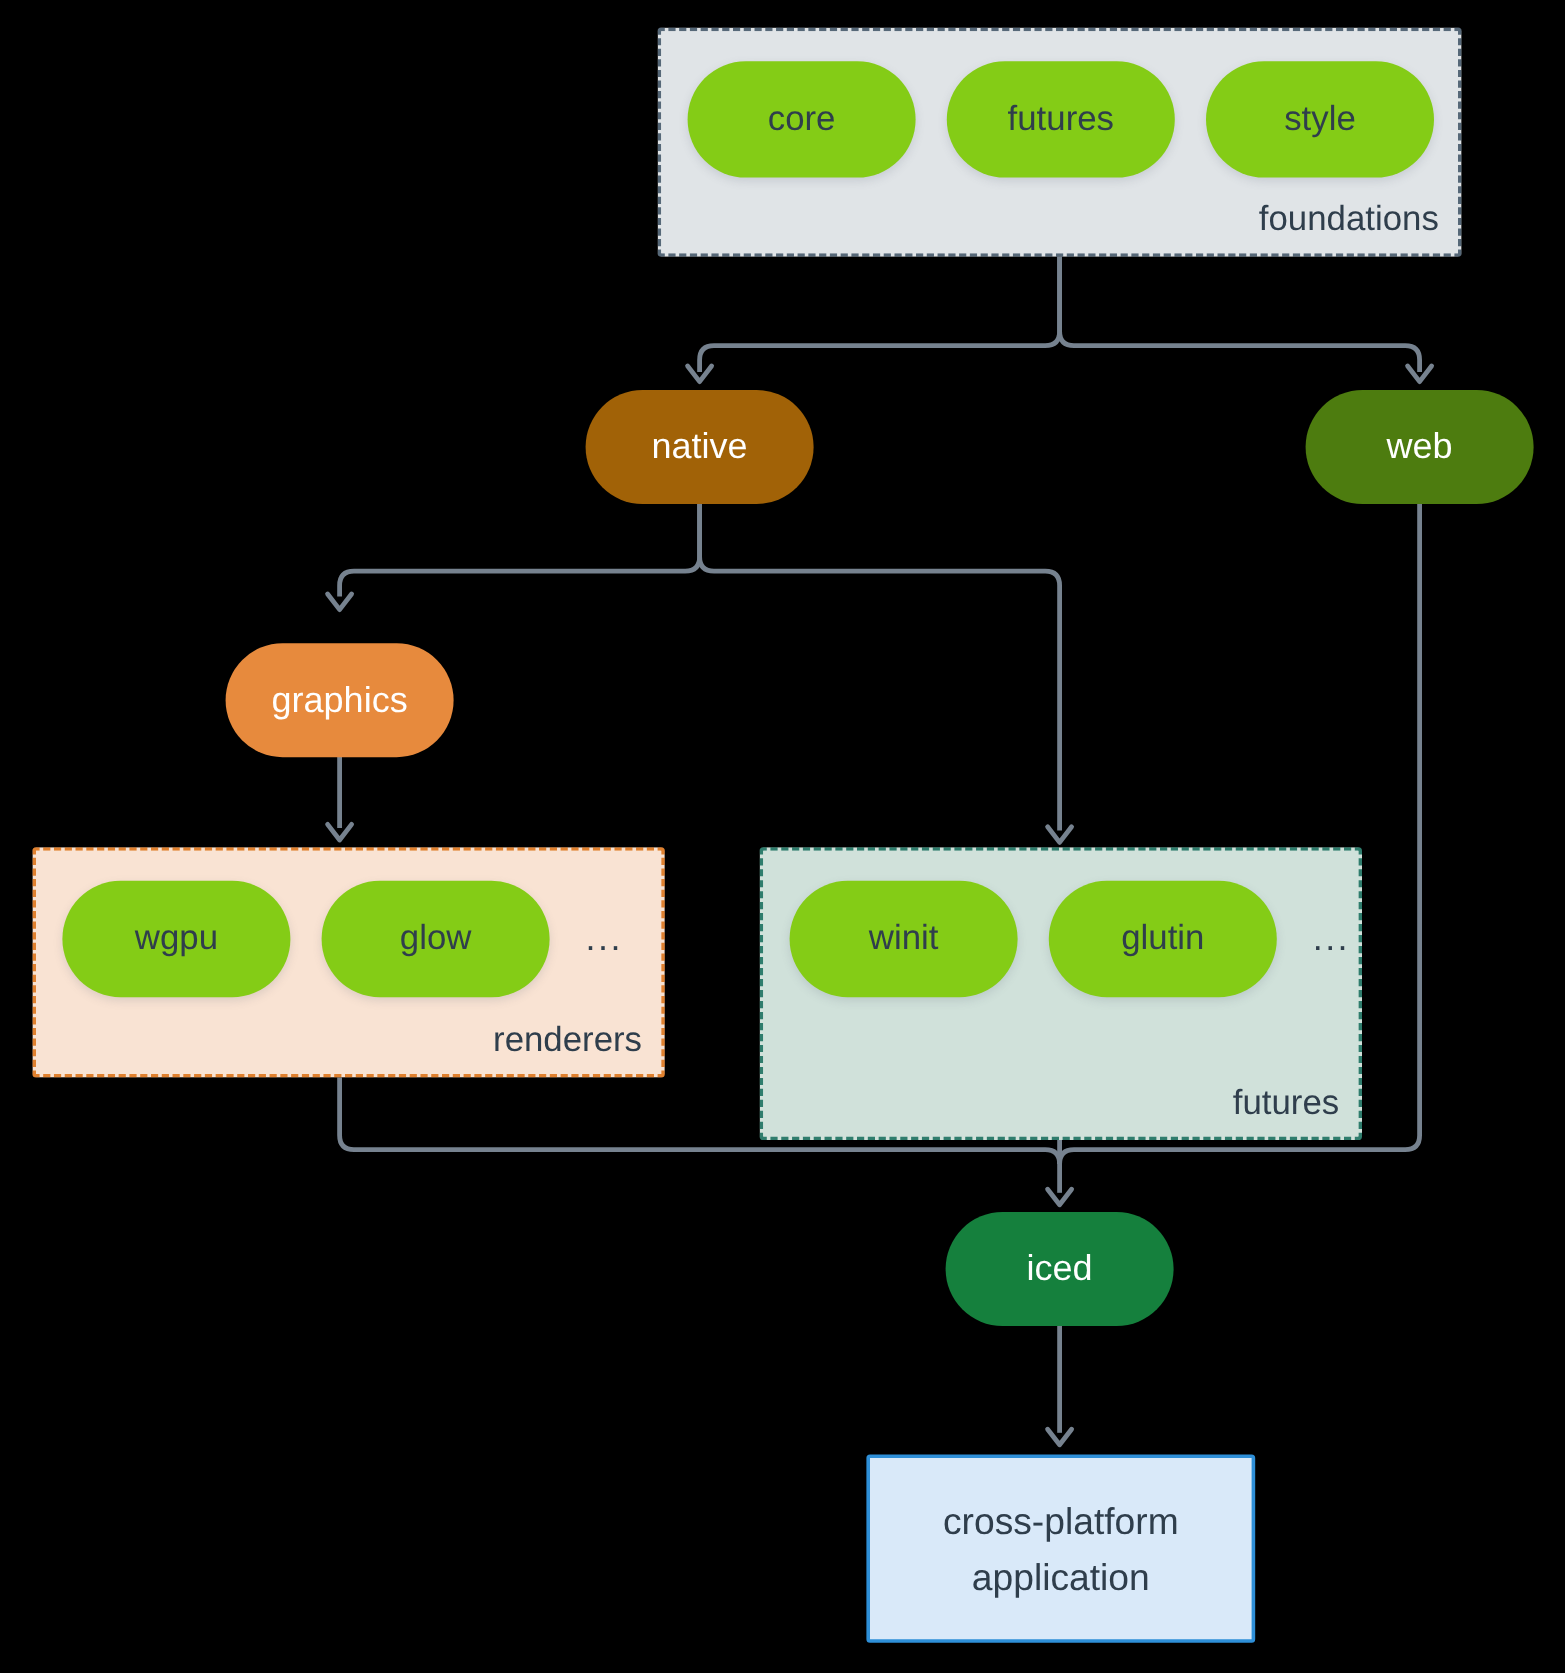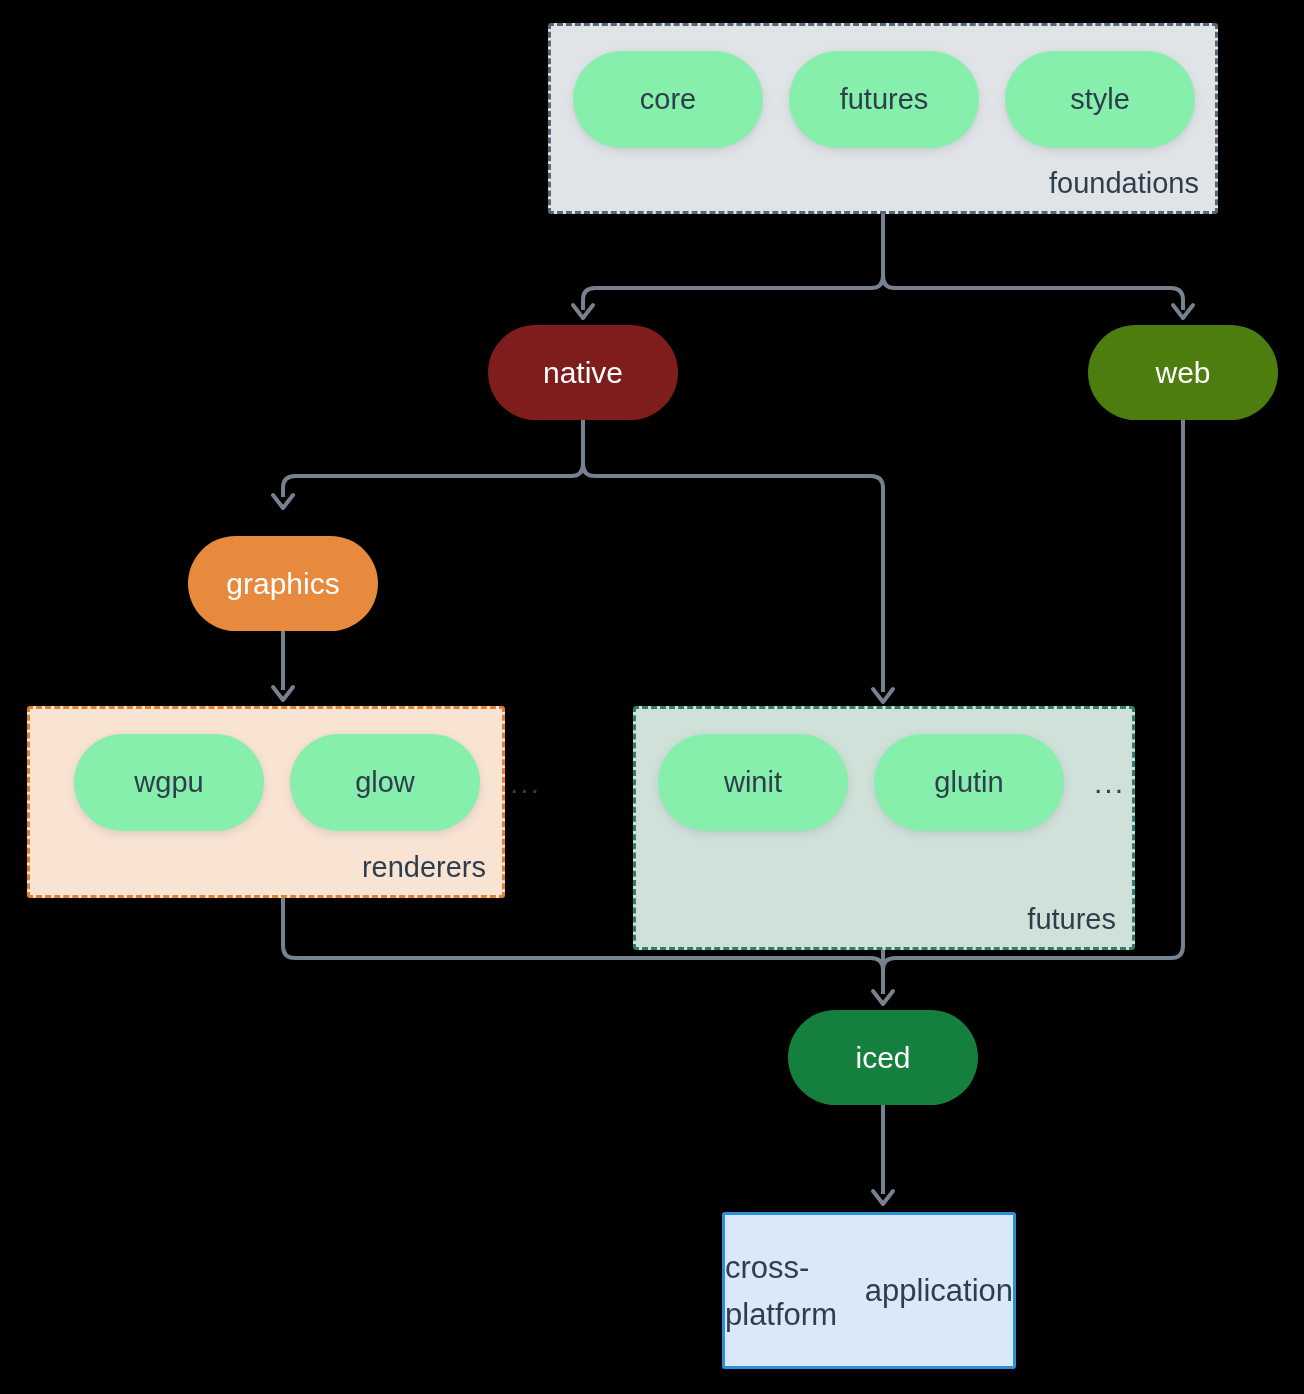--- a/index.html
+++ b/index.html
@@ -30,36 +30,35 @@
     right:16px;bottom:11px;
     font-size:29px;
     color:#2f3e4c;
   }
   .box-foundations{
     left:548px;top:23px;width:670px;height:191px;
     background:#e0e4e7;
     border:3px dashed #566878;
   }
   .box-renderers{
-    left:27px;top:706px;width:478px;height:192px;
+    left:27px;top:706px;width:527px;height:192px;
     background:#f9e3d3;
     border:3px dashed #e0812f;
-    padding-left:22px;
   }
   .box-shells{
     left:633px;top:706px;width:502px;height:244px;
     background:#d0e1da;
     border:3px dashed #2f7d6d;
   }
 
   .pill{
     display:flex;align-items:center;justify-content:center;
     width:190px;height:97px;
     border-radius:49px;
-    background:#86efac;
+    background:#84cc16;
     color:#2f3e4c;
     font-size:29px;
     box-shadow:0 3px 8px rgba(90,100,115,0.18);
     flex:0 0 auto;
   }
   .dots{
     align-self:center;
     font-size:30px;
     color:#2f3e4c;
     letter-spacing:2px;
@@ -67,33 +66,33 @@
   }
 
   .node{
     position:absolute;
     display:flex;align-items:center;justify-content:center;
     width:190px;height:95px;
     border-radius:48px;
     color:#fff;
     font-size:30px;
   }
-  .node-native{left:488px;top:325px;background:#7f1d1d;}
+  .node-native{left:488px;top:325px;background:#a16207;}
   .node-web{left:1088px;top:325px;background:#4d7c0f;}
   .node-graphics{left:188px;top:517px;background:#e78a3d;margin-top:19px;}
   .node-iced{left:788px;top:1010px;background:#15803d;}
 
   .appbox{
     position:absolute;
-    left:722px;top:1212px;width:294px;height:157px;
+    left:722px;top:1212px;width:324px;height:157px;
     background:#d9e9f9;
     border:3px solid #2e8fd8;
     border-radius:3px;
     box-sizing:border-box;
-    display:flex;flex-direction:row;
+    display:flex;flex-direction:column;
     align-items:center;justify-content:center;
     color:#2f3e4c;
     font-size:31px;
     line-height:47px;
   }
 </style>
 </head>
 <body>
 
 <div class="stage">

